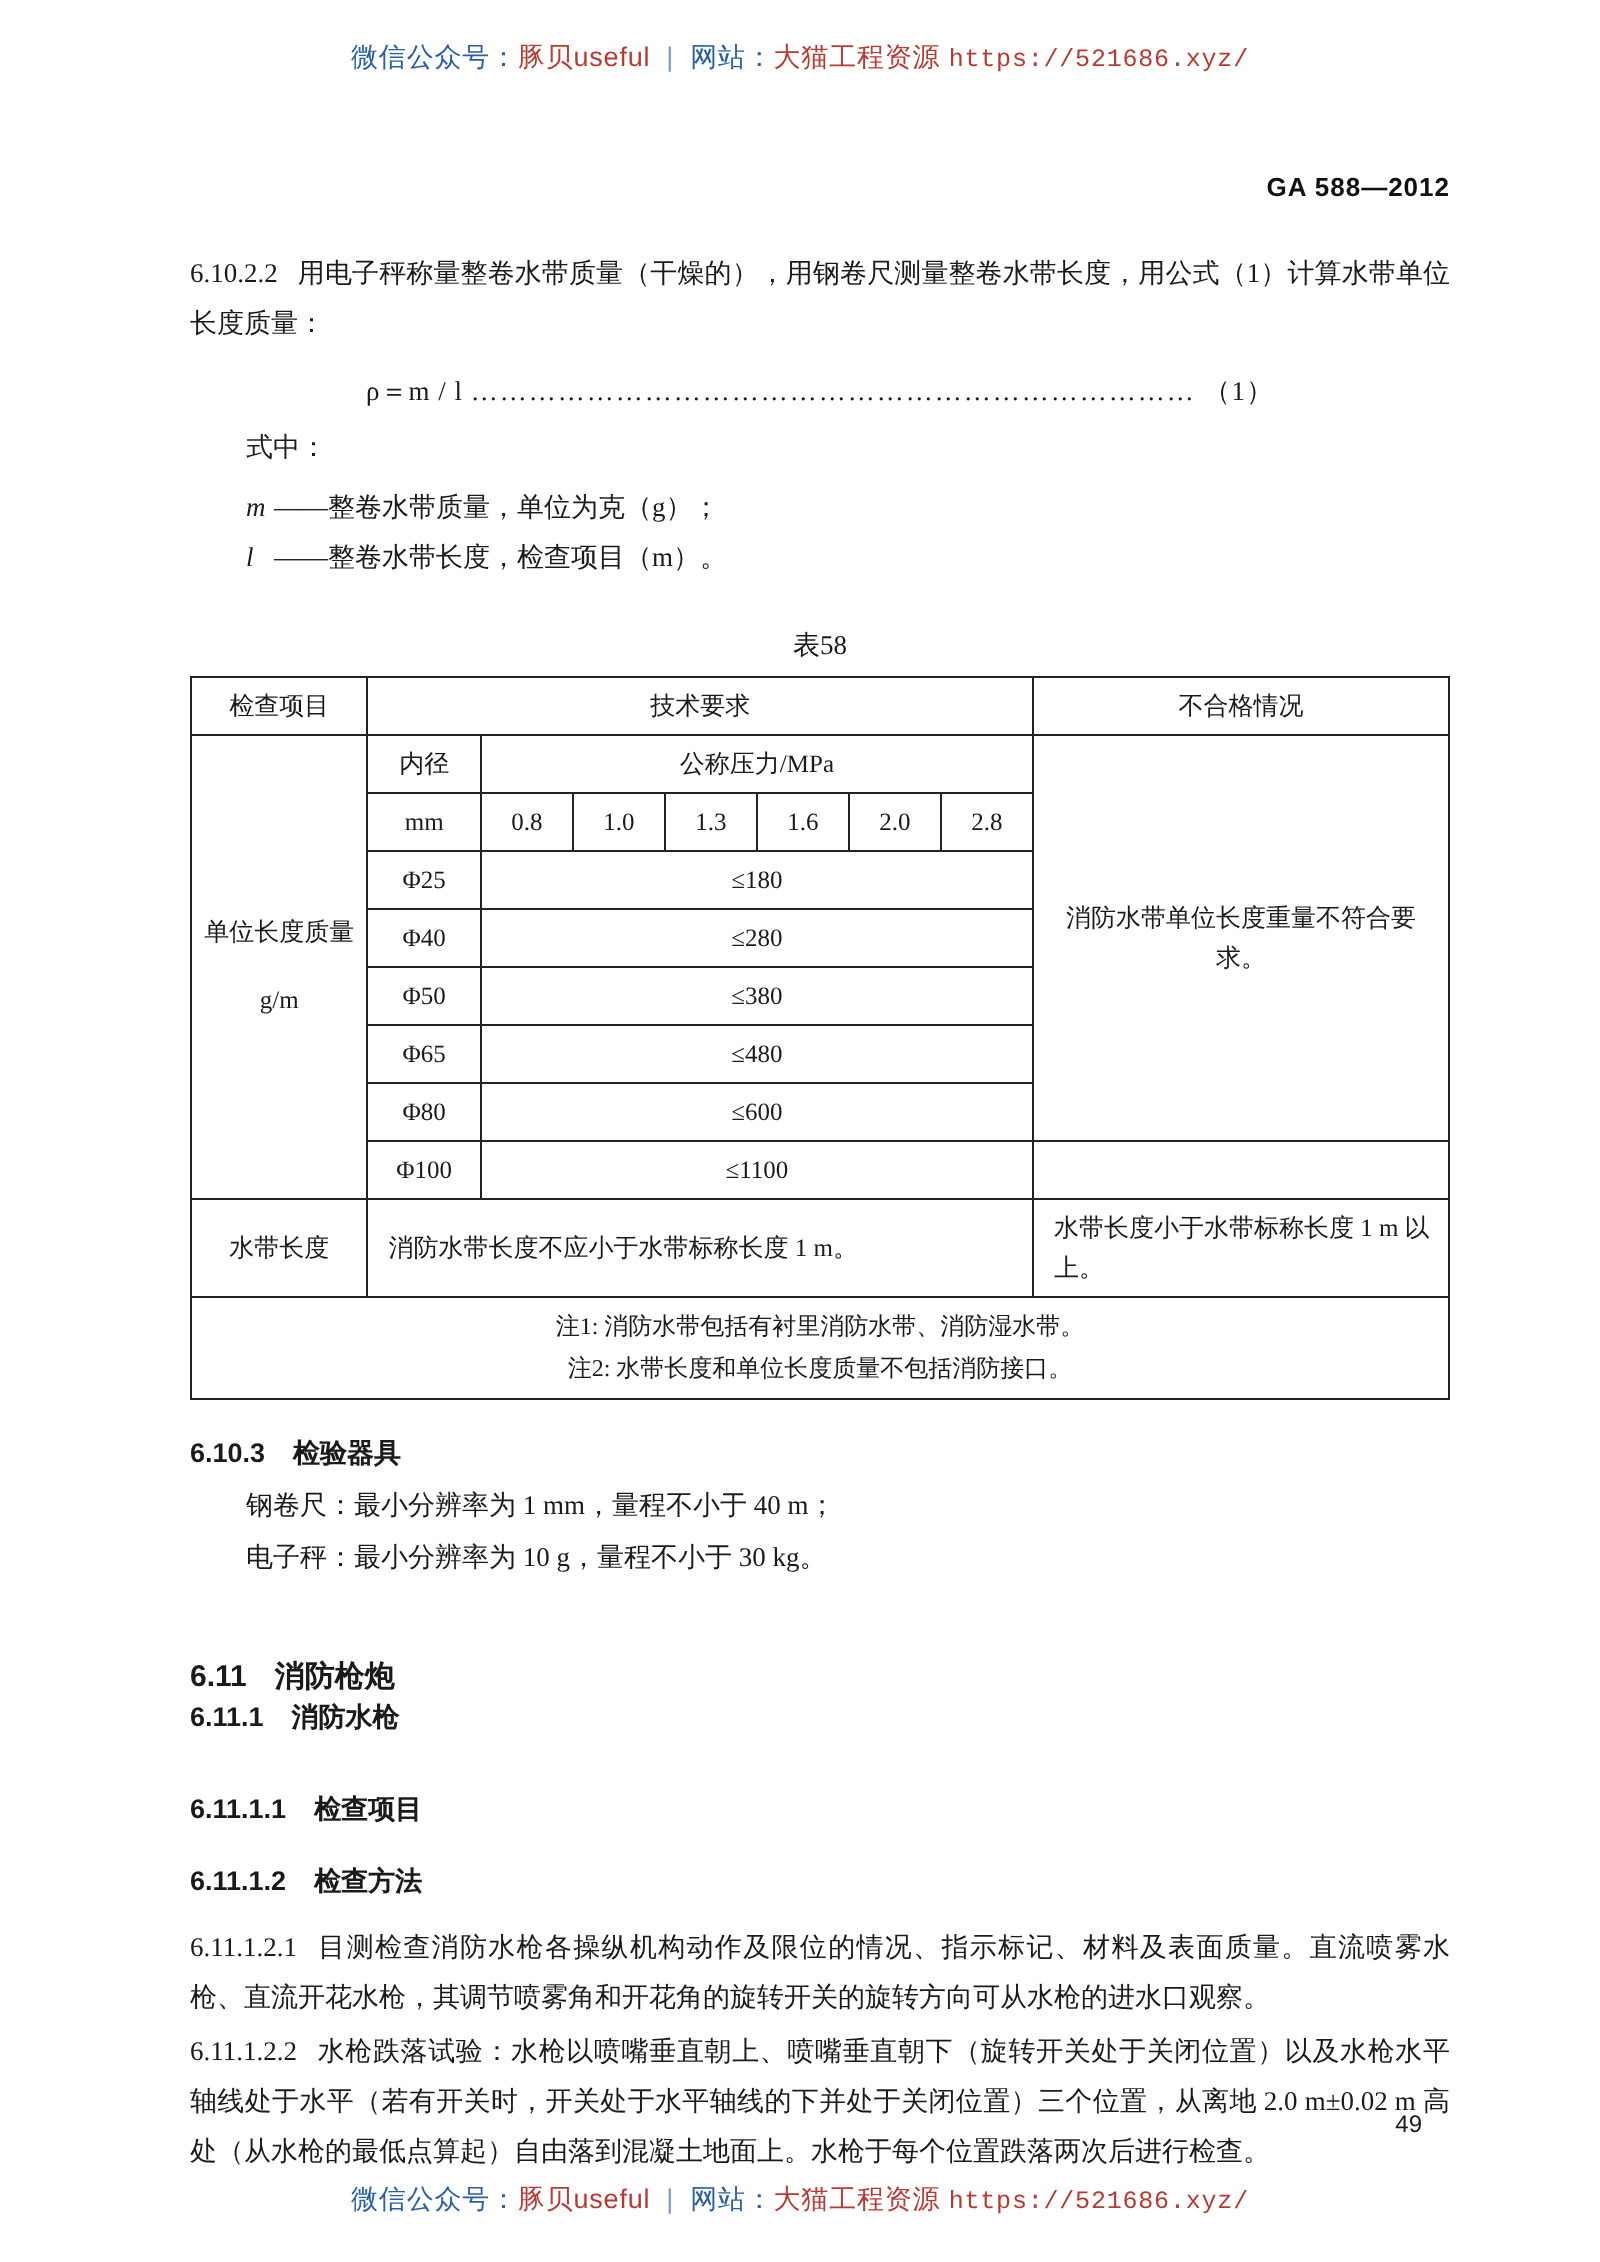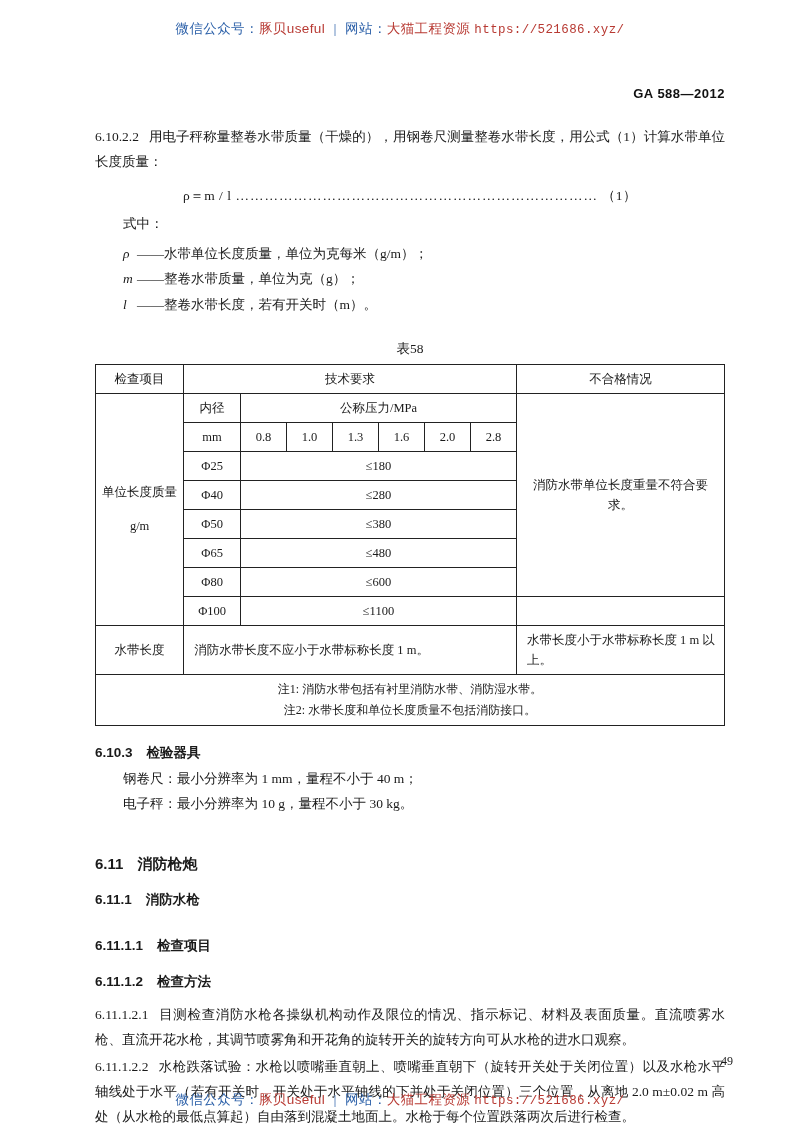--- a/index.html
+++ b/index.html
@@ -58,22 +58,22 @@
 
   h3.head{
     font-size:13.5px;margin:18px 0 2px 0;font-weight:bold;
     font-family:"Liberation Sans","DejaVu Sans",sans-serif;
   }
   h3.head .num{margin-right:14px;font-weight:bold;}
   h3.head.big{font-size:15px;}
   .para{font-size:13.5px;line-height:1.9;margin:4px 0 0 28px;}
 
   .pg-no{
-    position:absolute;right:67px;bottom:62px;font-size:12px;
-    font-family:Liberation Serif, serif;
+    position:absolute;right:89px;bottom:62px;font-size:12px;
+    font-family:Liberation Sans, sans-serif;
   }
 </style>
 </head>
 <body>
 
 <div class="page">
 
   <div class="wm wm-top">
     <span class="blue">微信公众号：</span><span class="red">豚贝useful</span><span class="sep">|</span><span class="blue">网站：</span><span class="red">大猫工程资源</span> <span class="url">https://521686.xyz/</span>
   </div>
@@ -88,23 +88,22 @@
 
     <div class="formula">
       <span class="italic">ρ＝m / l</span>
       <span class="dots">…………………………………………………………………</span>
       <span>（1）</span>
     </div>
 
     <div class="para" style="margin-top:2px">式中：</div>
 
     <div class="where">
-      <div><span class="sym">ρ</span><span>——水带单位长度质量，单位为克每米（g/m）；</span></div>
       <div><span class="sym">m</span><span>——整卷水带质量，单位为克（g）；</span></div>
-      <div><span class="sym">l</span><span>——整卷水带长度，若有开关时（m）。</span></div>
+      <div><span class="sym">l</span><span>——整卷水带长度，检查项目（m）。</span></div>
     </div>
 
     <div class="tbl-caption">表58</div>
 
     <table class="t58">
       <colgroup>
         <col style="width:14%">
         <col style="width:9%">
         <col style="width:7.3%">
         <col style="width:7.3%">
@@ -186,21 +185,21 @@
     <h3 class="head">
       <span class="num">6.10.3</span><span>检验器具</span>
     </h3>
     <div class="para">钢卷尺：最小分辨率为 1 mm，量程不小于 40 m；</div>
     <div class="para" style="margin-top:0">电子秤：最小分辨率为 10 g，量程不小于 30 kg。</div>
 
     <h3 class="head big" style="margin-top:38px">
       <span class="num">6.11</span><span>消防枪炮</span>
     </h3>
 
-    <h3 class="head" style="margin-top:17px">
+    <h3 class="head" style="margin-top:2px">
       <span class="num">6.11.1</span><span>消防水枪</span>
     </h3>
 
     <h3 class="head" style="margin-top:28px">
       <span class="num">6.11.1.1</span><span>检查项目</span>
     </h3>
 
     <h3 class="head" style="margin-top:18px">
       <span class="num">6.11.1.2</span><span>检查方法</span>
     </h3>

